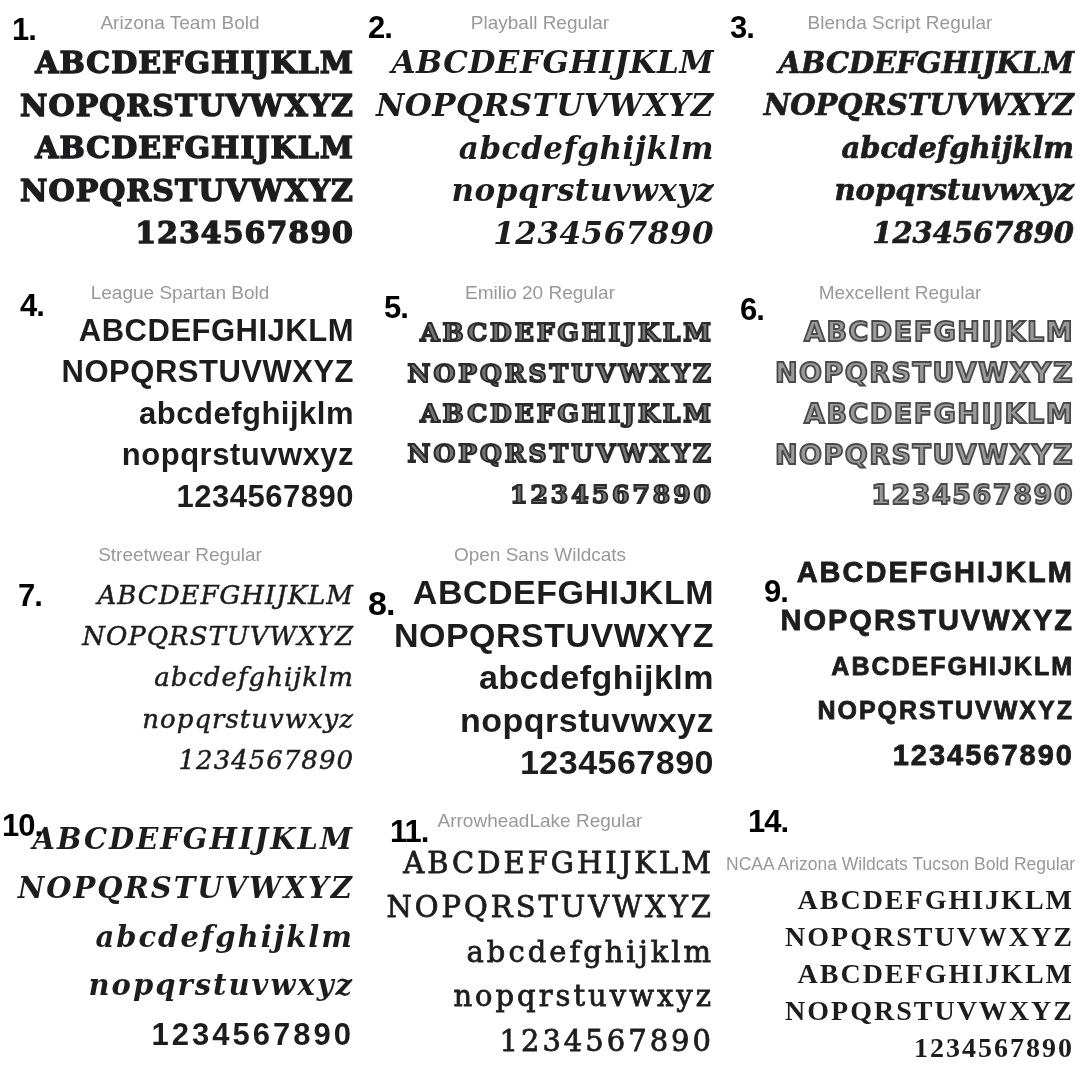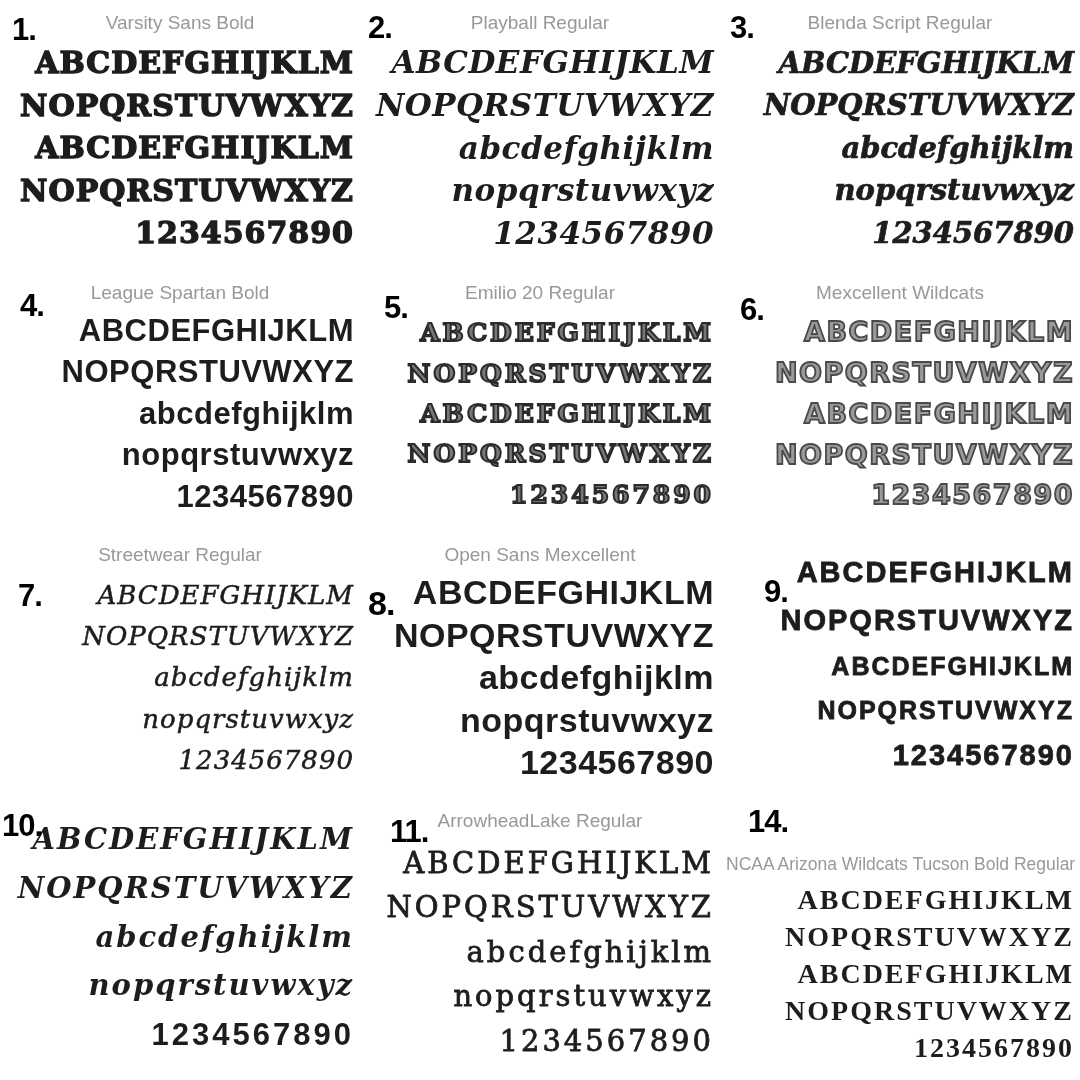--- a/index.html
+++ b/index.html
@@ -62,21 +62,21 @@
   .c12 .num{top:6px;left:28px;}
   .c12 .title{margin-top:44px;font-size:17.5px;text-align:center;}
 </style>
 </head>
 <body>
 
 <div class="sheet">
 
   <section class="cell c1">
     <div class="num">1.</div>
-    <div class="title">Varsity Sans Bold</div>
+    <div class="title">Arizona Team Bold</div>
     <div class="samples">
       <div class="line">ABCDEFGHIJKLM</div>
       <div class="line">NOPQRSTUVWXYZ</div>
       <div class="line">ABCDEFGHIJKLM</div>
       <div class="line">NOPQRSTUVWXYZ</div>
       <div class="line">1234567890</div>
     </div>
   </section>
 
   <section class="cell c2">
@@ -122,21 +122,21 @@
       <div class="line">ABCDEFGHIJKLM</div>
       <div class="line">NOPQRSTUVWXYZ</div>
       <div class="line">ABCDEFGHIJKLM</div>
       <div class="line">NOPQRSTUVWXYZ</div>
       <div class="line">1234567890</div>
     </div>
   </section>
 
   <section class="cell c6">
     <div class="num">6.</div>
-    <div class="title">Mexcellent Wildcats</div>
+    <div class="title">Mexcellent Regular</div>
     <div class="samples">
       <div class="line">ABCDEFGHIJKLM</div>
       <div class="line">NOPQRSTUVWXYZ</div>
       <div class="line">ABCDEFGHIJKLM</div>
       <div class="line">NOPQRSTUVWXYZ</div>
       <div class="line">1234567890</div>
     </div>
   </section>
 
   <section class="cell c7">
@@ -146,21 +146,21 @@
       <div class="line">ABCDEFGHIJKLM</div>
       <div class="line">NOPQRSTUVWXYZ</div>
       <div class="line">abcdefghijklm</div>
       <div class="line">nopqrstuvwxyz</div>
       <div class="line">1234567890</div>
     </div>
   </section>
 
   <section class="cell c8">
     <div class="num">8.</div>
-    <div class="title">Open Sans Mexcellent</div>
+    <div class="title">Open Sans Wildcats</div>
     <div class="samples">
       <div class="line">ABCDEFGHIJKLM</div>
       <div class="line">NOPQRSTUVWXYZ</div>
       <div class="line">abcdefghijklm</div>
       <div class="line">nopqrstuvwxyz</div>
       <div class="line">1234567890</div>
     </div>
   </section>
 
   <section class="cell c9">

